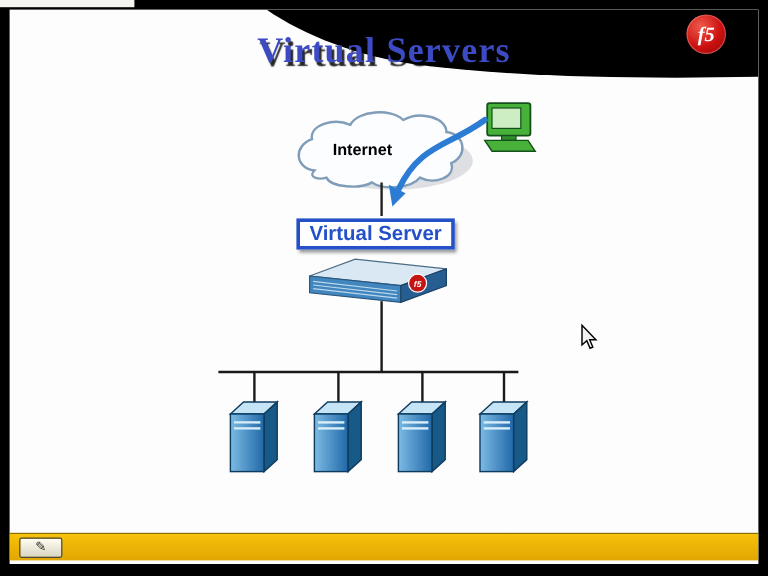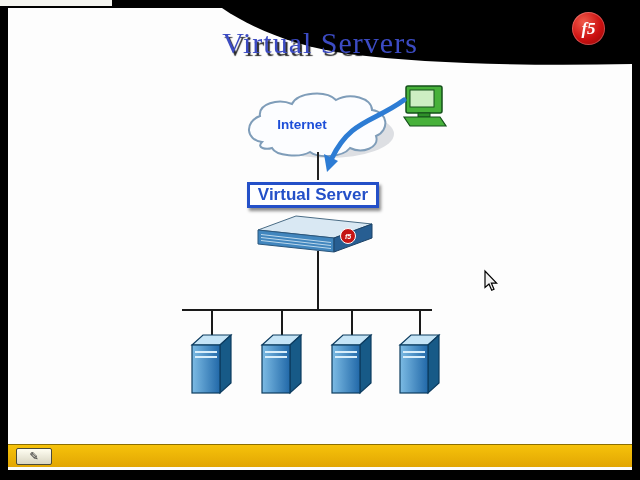--- a/index.html
+++ b/index.html
@@ -7,25 +7,25 @@
          font-family:"Liberation Sans",sans-serif;}
   .glitch{position:absolute;left:0;top:0;width:112px;height:6px;background:#f5f5f0;}
   .slide{position:absolute;left:8px;top:8px;width:624px;height:462px;background:#fdfdfd;overflow:hidden;}
   .swoosh{position:absolute;left:0;top:0;}
   .logo{position:absolute;left:564px;top:4px;width:33px;height:33px;border-radius:50%;
         background:radial-gradient(circle at 35% 30%, #ef5a4a 0%, #cc1010 55%, #8e0606 100%);
         color:#fff;display:flex;align-items:center;justify-content:center;
         font-family:"Liberation Serif",serif;font-style:italic;font-weight:bold;font-size:17px;
         box-shadow:0 0 0 1px rgba(255,255,255,.25) inset;}
   .title{position:absolute;left:0;top:18px;width:624px;text-align:center;
-         font-family:"Liberation Serif",serif;font-weight:normal;font-size:30px;color:#3c4bc3;
+         font-family:"Liberation Serif",serif;font-weight:bold;font-size:30px;color:#3c4bc3;
          text-shadow:2px 3px 1px rgba(0,0,0,.85);letter-spacing:1px;}
   .diagram{position:absolute;left:0;top:0;}
   .internet-label{position:absolute;left:224px;top:109px;width:140px;text-align:center;
-                  font-weight:bold;font-size:13.5px;color:#1d4ed8;}
+                  font-weight:bold;font-size:13.5px;color:#000000;}
   .vs-box{position:absolute;left:239px;top:174px;width:126px;height:20px;
           border:3px solid #2450c8;background:#fff;display:flex;align-items:center;justify-content:center;
           font-weight:bold;font-size:17px;color:#2450c8;box-shadow:2px 3px 3px rgba(0,0,0,.45);}
   .toolbar{position:absolute;left:0;bottom:3px;width:624px;height:23px;
            background:linear-gradient(#f6c20a,#e2a603);border-top:1px solid #8c6e00;box-sizing:border-box;}
   .pen-button{position:absolute;left:8px;top:3px;width:34px;height:15px;border:1px solid #4a4a3a;
               border-radius:2px;background:linear-gradient(#fffef2,#d9d5c2);
               display:flex;align-items:center;justify-content:center;font-size:11px;line-height:1;color:#222;
               cursor:pointer;}
 </style>

